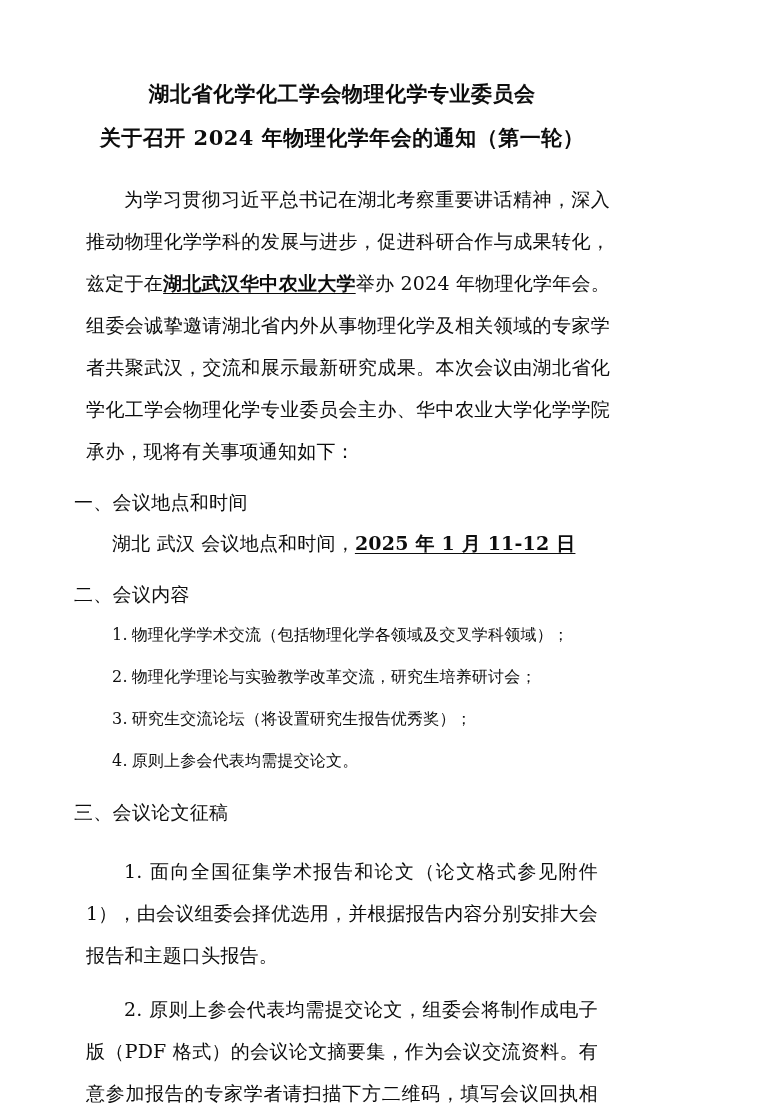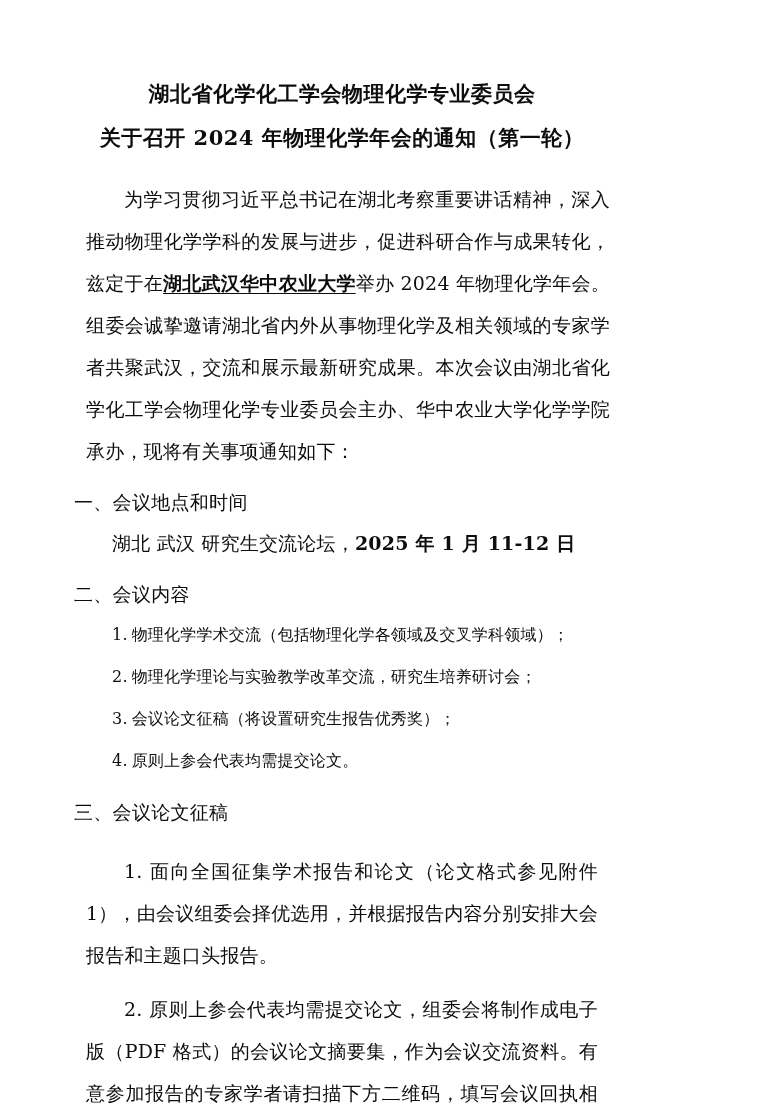--- a/index.html
+++ b/index.html
@@ -41,20 +41,21 @@
     margin: 18px 0 0 12px;
     letter-spacing: 0.2px;
   }
 
   .ul-bold {
     font-weight: bold;
     text-decoration: underline;
     text-underline-offset: 3px;
   }
   .ul-plain {
+    text-decoration: underline;
     text-underline-offset: 3px;
     font-weight: bold;
   }
 
   .section-head {
     font-size: 19px;
     font-weight: normal;
     line-height: 40px;
     margin-top: 10px;
     letter-spacing: 0.3px;
@@ -93,27 +94,27 @@
 
   <div class="doc-title">
     <span class="line1">湖北省化学化工学会物理化学专业委员会</span>
     <span class="line2">关于召开 2024 年物理化学年会的通知（第一轮）</span>
   </div>
 
   <p class="body-para"><span>为学习贯彻习近平总书记在湖北考察重要讲话精神，深入推动物理化学学科的发展与进步，促进科研合作与成果转化，兹定于在</span><span class="ul-bold">湖北武汉华中农业大学</span><span>举办 2024 年物理化学年会。组委会诚挚邀请湖北省内外从事物理化学及相关领域的专家学者共聚武汉，交流和展示最新研究成果。本次会议由湖北省化学化工学会物理化学专业委员会主办、华中农业大学化学学院承办，现将有关事项通知如下：</span></p>
 
   <div class="section-head">一、会议地点和时间</div>
 
-  <div class="indent-line"><span>湖北  武汉  研究生交流论坛，</span><span class="ul-plain">2025 年 1 月 11-12 日</span></div>
+  <div class="indent-line"><span>湖北  武汉  会议地点和时间，</span><span class="ul-plain">2025 年 1 月 11-12 日</span></div>
 
   <div class="section-head">二、会议内容</div>
 
   <div class="list-item"><span class="num">1.</span><span>物理化学学术交流（包括物理化学各领域及交叉学科领域）；</span></div>
   <div class="list-item"><span class="num">2.</span><span>物理化学理论与实验教学改革交流，研究生培养研讨会；</span></div>
-  <div class="list-item"><span class="num">3.</span><span>会议论文征稿（将设置研究生报告优秀奖）；</span></div>
+  <div class="list-item"><span class="num">3.</span><span>研究生交流论坛（将设置研究生报告优秀奖）；</span></div>
   <div class="list-item"><span class="num">4.</span><span>原则上参会代表均需提交论文。</span></div>
 
   <div class="section-head">三、会议论文征稿</div>
 
   <div class="spacer-sm"></div>
 
   <p class="para-indent">1.  面向全国征集学术报告和论文（论文格式参见附件 1），由会议组委会择优选用，并根据报告内容分别安排大会报告和主题口头报告。</p>
   <p class="para-indent">2.  原则上参会代表均需提交论文，组委会将制作成电子版（PDF 格式）的会议论文摘要集，作为会议交流资料。有意参加报告的专家学者请扫描下方二维码，填写会议回执相关信息（会议报名截止日期</p>
 
 </div>

